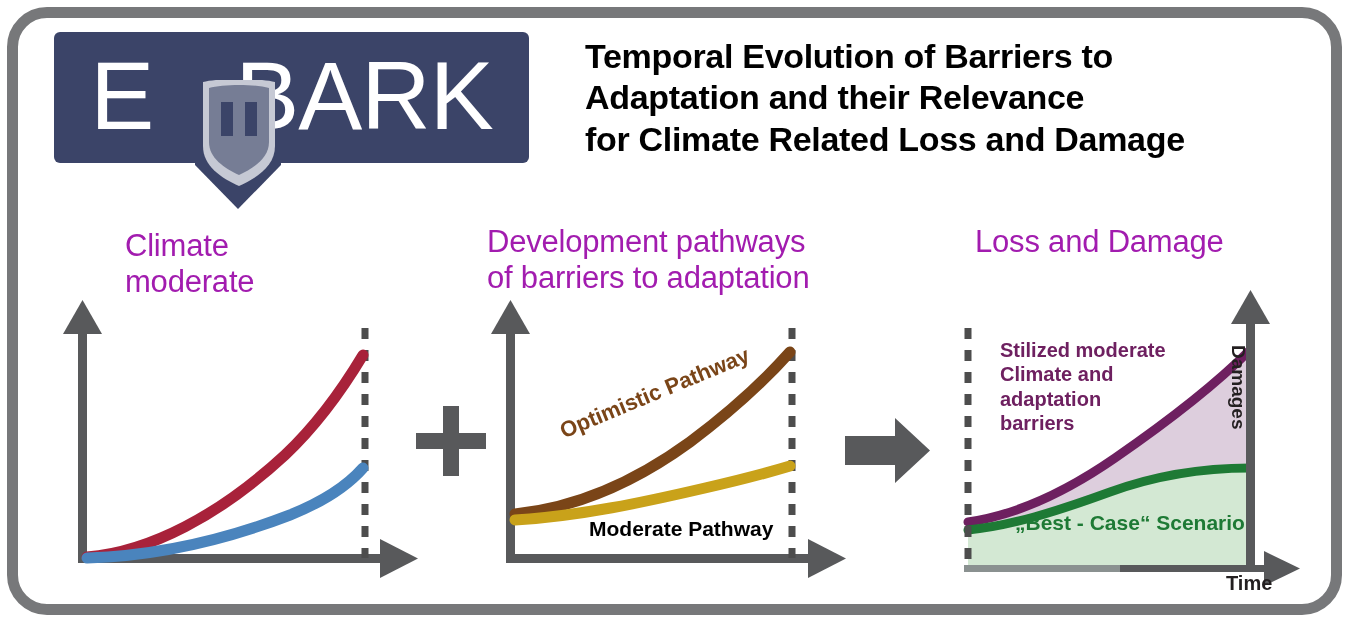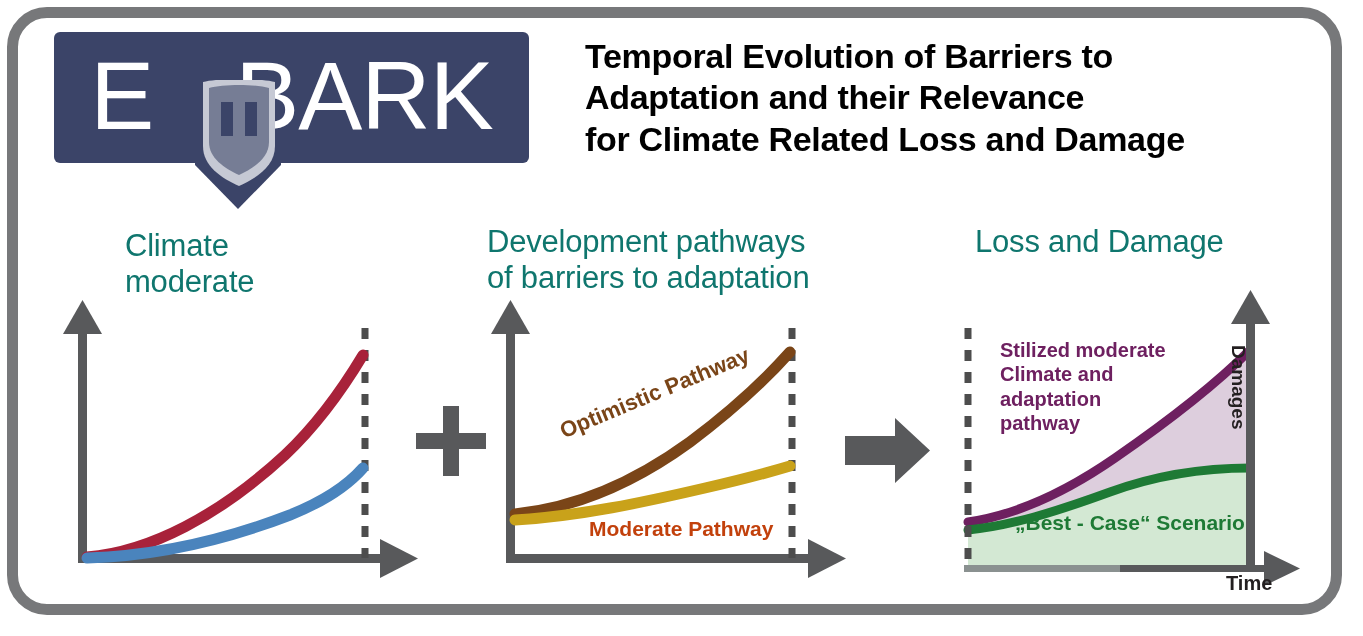--- a/index.html
+++ b/index.html
@@ -50,21 +50,21 @@
   .title{
     position:absolute;left:585px;top:36px;width:740px;
     font-size:34px;line-height:1.22;
     font-weight:bold;color:#000000;
     letter-spacing:-0.3px;
   }
   .title span{display:block;}
   
   .panel-head{
     position:absolute;
-    color:#0f766e;
+    color:#a21caf;
     font-size:31px;line-height:1.17;
     font-weight:400;
     letter-spacing:-0.2px;
   }
   #head-climate{left:125px;top:228px;width:300px;}
   #head-dev{left:487px;top:224px;width:430px;}
   #head-loss{left:975px;top:224px;width:330px;}
   
   .plot{position:absolute;}
   #plot1{left:60px;top:300px;width:360px;height:280px;}
@@ -74,21 +74,21 @@
   
   .lbl{position:absolute;font-family:"Liberation Sans", sans-serif;}
   #lbl-optimistic{
     left:556px;top:420px;
     color:#7a4518;font-size:22px;font-weight:bold;
     transform:rotate(-22.5deg);transform-origin:left top;
     white-space:nowrap;
   }
   #lbl-moderate{
     left:589px;top:517px;
-    color:#c2410c;font-size:21px;font-weight:bold;white-space:nowrap;
+    color:#000000;font-size:21px;font-weight:bold;white-space:nowrap;
   }
   #lbl-stilized{
     left:1000px;top:338px;width:190px;
     color:#6e2060;font-size:20px;font-weight:bold;line-height:1.22;
   }
   #lbl-stilized span{display:block;}
   #lbl-bestcase{
     left:1015px;top:511px;
     color:#1e7a35;font-size:21px;font-weight:bold;white-space:nowrap;
   }
@@ -228,21 +228,21 @@
       <g>
         <line x1="28" y1="48" x2="28" y2="288" stroke="#4d4d4d" stroke-width="7" stroke-dasharray="11 11"></line>
       </g>
     </svg>
   </div>
 
   <div class="lbl" id="lbl-stilized">
     <span>Stilized moderate</span>
     <span>Climate and</span>
     <span>adaptation</span>
-    <span>pathway</span>
+    <span>barriers</span>
   </div>
 
   <div class="lbl" id="lbl-bestcase">„Best - Case“ Scenario</div>
 
   <div class="lbl" id="lbl-damages">Damages</div>
 
   <div class="lbl" id="lbl-time">Time</div>
 
 </div>
 

